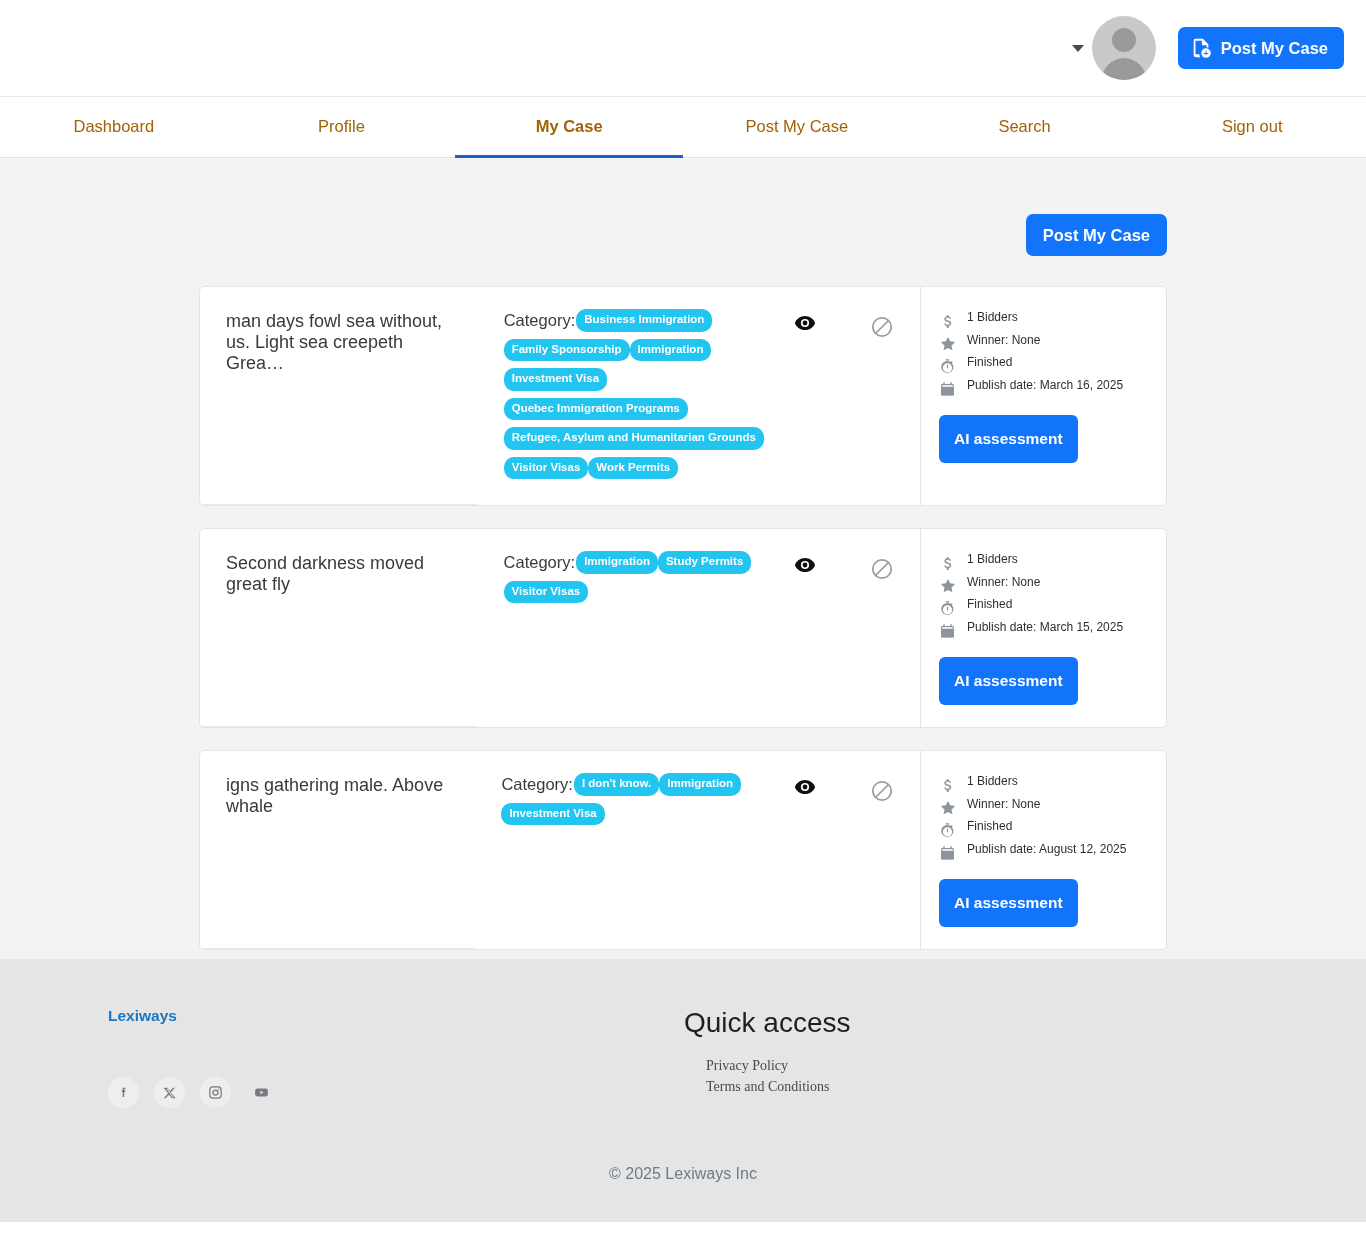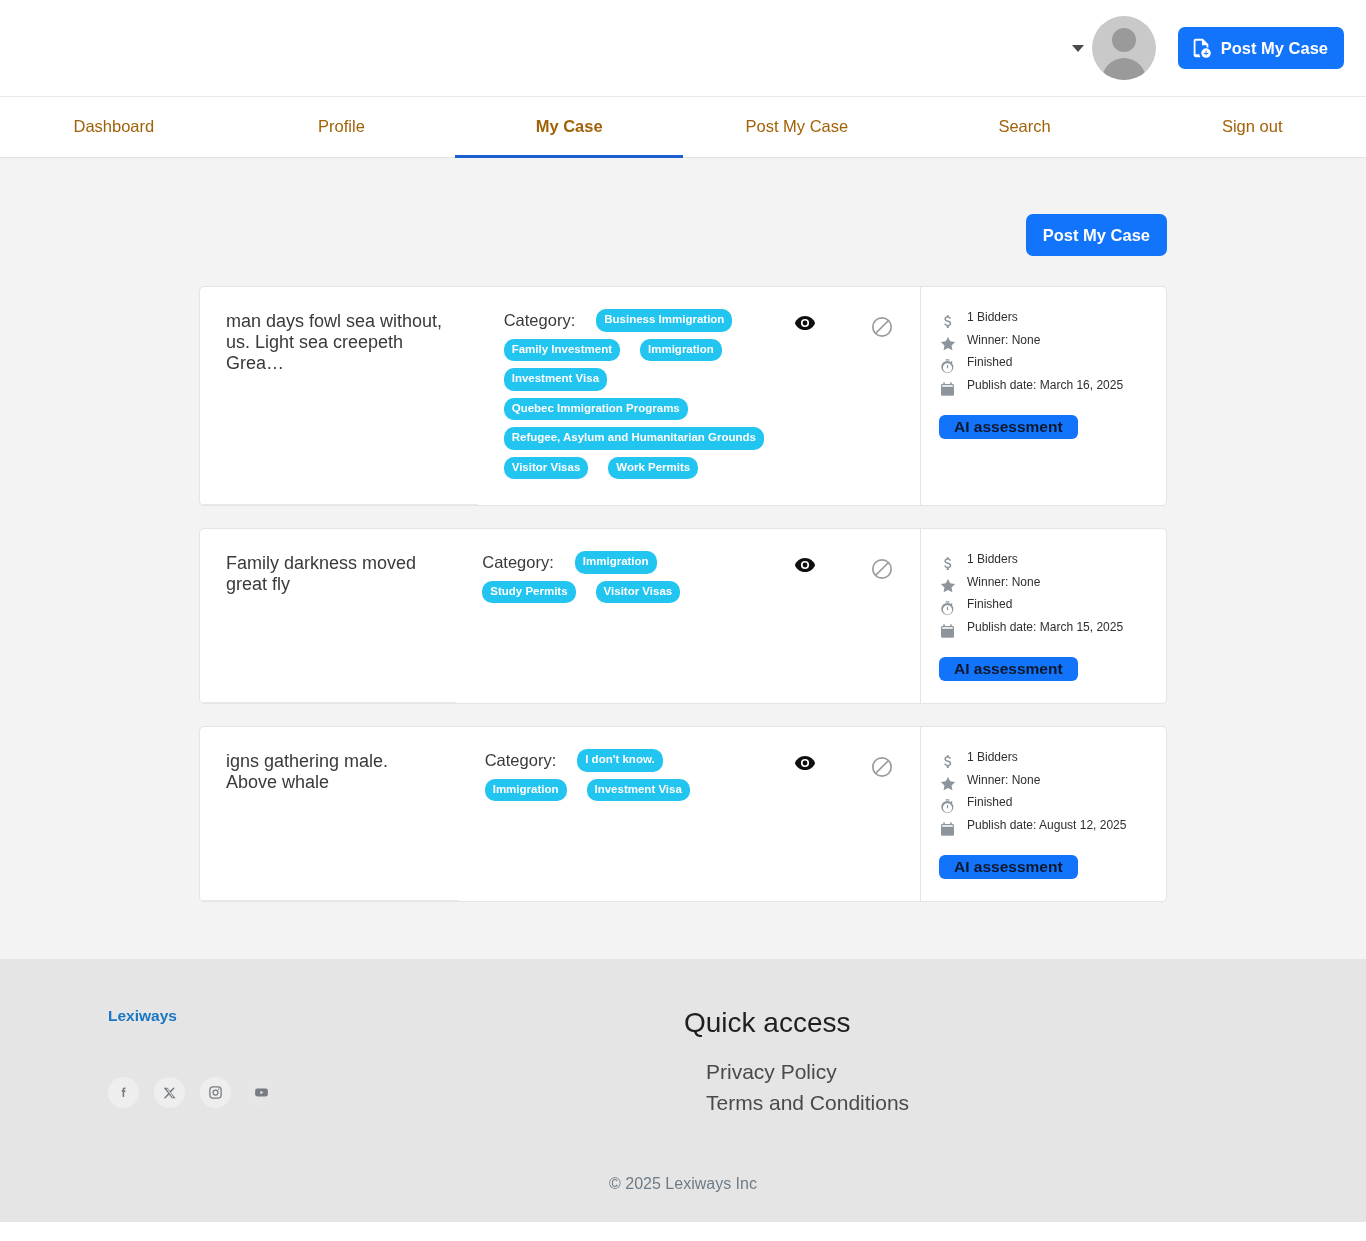--- a/index.html
+++ b/index.html
@@ -155,21 +155,21 @@
     padding: 22px 26px 26px 26px;
     display: flex;
     align-items: flex-start;
     min-height: 100px;
   }
   .cat-area {
     flex: 1 1 auto;
     display: flex;
     flex-wrap: wrap;
     align-items: center;
-    gap: 7px 20px;
+    gap: 7px 0;
     max-width: 560px;
   }
   .cat-label {
     font-size: 16.5px;
     color: #3a3a3a;
     margin-right: 1px;
   }
   .badge {
     display: inline-block;
     background: #22c4f0;
@@ -209,24 +209,24 @@
     width: 20px;
     flex: 0 0 20px;
     margin-right: 8px;
     line-height: 0;
     padding-top: 3px;
   }
   .meta-text { flex: 1 1 auto; }
   .btn-ai {
     margin-top: 16px;
     background: #1273fb;
-    color: #0f172a;
+    color: #ffffff;
     border: none;
     border-radius: 6px;
-    height: 24px;
+    height: 48px;
     padding: 0 15px;
     font-size: 15.5px;
     font-weight: 700;
     cursor: pointer;
   }
 
   
   .footer {
     background: #e5e5e5;
     height: 263px;
@@ -264,26 +264,27 @@
   .footer-col-quick { padding-left: 0px; }
   .quick-title {
     font-size: 28px;
     font-weight: 400;
     color: #1f1f1f;
     margin-bottom: 17px;
     margin-left: 24px;
   }
   .quick-link {
     display: block;
-    font-size: 21px;
+    font-size: 14px;
     color: #4a4a4a;
     text-decoration: none;
     padding-left: 46px;
     line-height: 1.48;
     cursor: pointer;
+    font-family: Liberation Serif, serif;
   }
   .copyright {
     text-align: center;
     color: #6d7b86;
     font-size: 16px;
     margin-top: 57px;
   }
 </style>
 </head>
 <body>
@@ -335,21 +336,21 @@
     </div>
 
     <div id="case-list">
         <div class="case-card">
     <div class="card-left">
       <div class="card-title">man days fowl sea without, us. Light sea creepeth Grea…</div>
       <div class="card-body">
         <div class="cat-area">
           <span class="cat-label">Category:</span>
           <span class="badge">Business Immigration</span>
-                <span class="badge">Family Investment</span>
+                <span class="badge">Family Sponsorship</span>
                 <span class="badge">Immigration</span>
                 <span class="badge">Investment Visa</span>
                 <span class="badge">Quebec Immigration Programs</span>
                 <span class="badge">Refugee, Asylum and Humanitarian Grounds</span>
                 <span class="badge">Visitor Visas</span>
                 <span class="badge">Work Permits</span>
         </div>
         <div class="card-actions">
           <span class="icon-btn"><svg width="22" height="16" viewBox="0 0 24 18">
                     <path d="M12 1C6.6 1 2.1 4.6.6 9c1.5 4.4 6 8 11.4 8s9.9-3.6 11.4-8C21.9 4.6 17.4 1 12 1z" fill="#0f0f0f"></path>
@@ -392,21 +393,21 @@
                   <rect x="15.8" y="2.6" width="2.2" height="4" rx="0.7"></rect>
                   <rect x="4.6" y="6.6" width="14.8" height="2.2" fill="#ffffff"></rect>
                 </svg></span>
         <span class="meta-text">Publish date: March 16, 2025</span>
       </div>
       <button class="btn-ai">AI assessment</button>
     </div>
   </div>
         <div class="case-card">
     <div class="card-left">
-      <div class="card-title">Family darkness moved great fly</div>
+      <div class="card-title">Second darkness moved great fly</div>
       <div class="card-body">
         <div class="cat-area">
           <span class="cat-label">Category:</span>
           <span class="badge">Immigration</span>
                 <span class="badge">Study Permits</span>
                 <span class="badge">Visitor Visas</span>
         </div>
         <div class="card-actions">
           <span class="icon-btn"><svg width="22" height="16" viewBox="0 0 24 18">
                     <path d="M12 1C6.6 1 2.1 4.6.6 9c1.5 4.4 6 8 11.4 8s9.9-3.6 11.4-8C21.9 4.6 17.4 1 12 1z" fill="#0f0f0f"></path>

